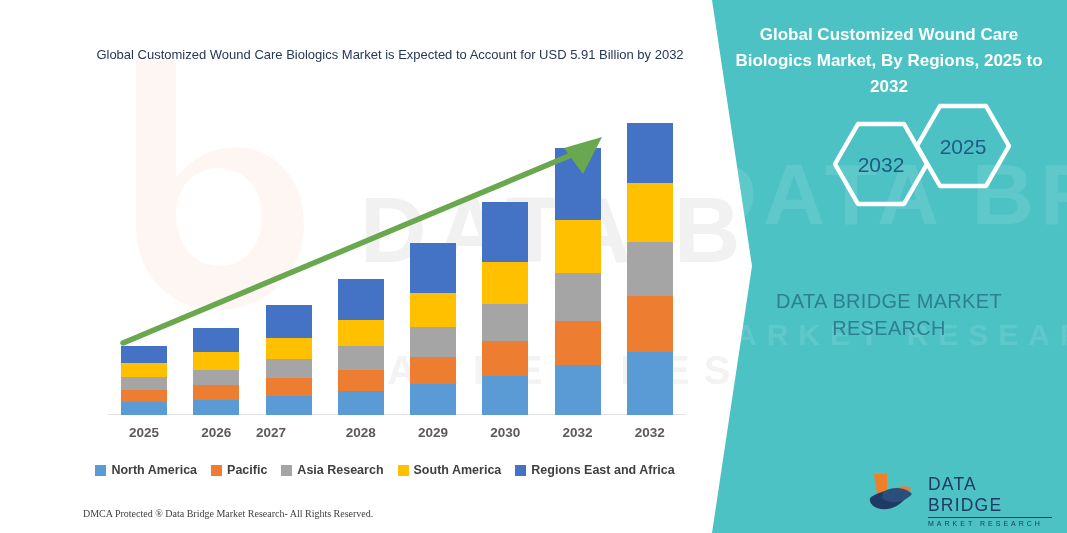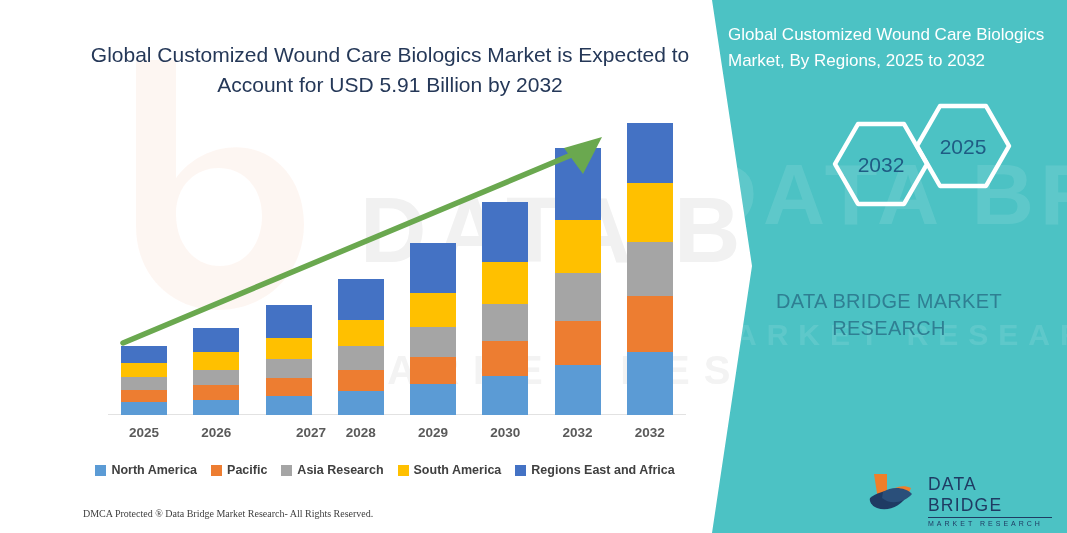--- a/index.html
+++ b/index.html
@@ -12,21 +12,21 @@
   .wm-b{position:absolute;left:118px;top:60px;width:190px;height:270px;opacity:.55;
         pointer-events:none;}
   
   .wm-text{position:absolute;pointer-events:none;color:#f1f1f1;
            font-weight:700;letter-spacing:6px;white-space:nowrap;}
   .wm-data{left:360px;top:178px;font-size:92px;letter-spacing:10px;}
   .wm-mkt{left:340px;top:348px;font-size:40px;letter-spacing:14px;color:#f3f3f3;}
 
   
   .headline{position:absolute;left:90px;top:40px;width:600px;text-align:center;
-            color:#253858;font-size:21px;line-height:30px;font-weight:400;}
+            color:#253858;font-size:13px;line-height:30px;font-weight:400;}
 
   
   .chart{position:absolute;left:80px;top:120px;width:610px;height:300px;}
   .axis-line{position:absolute;left:28px;top:294px;width:578px;height:1px;background:#e2e2e2;}
   .bar-col{position:absolute;bottom:0;width:46px;display:flex;flex-direction:column;
            justify-content:flex-end;}
   .seg{width:100%;}
 
   .xlabels{position:absolute;left:80px;top:425px;width:610px;height:20px;}
   .xlab{position:absolute;width:60px;text-align:center;font-size:13.5px;font-weight:700;
@@ -52,22 +52,22 @@
   
   .panel{position:absolute;left:700px;top:0;width:367px;height:533px;
          background:#4cc2c4;
          clip-path:polygon(12px 0, 367px 0, 367px 533px, 12px 533px, 52px 266px);}
   .panel-wm{position:absolute;left:-5px;top:145px;width:380px;color:#ffffff;opacity:.10;
             font-size:86px;font-weight:700;letter-spacing:6px;white-space:nowrap;
             pointer-events:none;}
   .panel-wm2{position:absolute;left:0px;top:318px;width:380px;color:#ffffff;opacity:.10;
             font-size:30px;font-weight:700;letter-spacing:10px;white-space:nowrap;
             pointer-events:none;}
-  .panel-title{position:absolute;left:28px;top:22px;width:322px;text-align:left;
-               color:#ffffff;font-size:17px;line-height:26px;font-weight:400;}
+  .panel-title{position:absolute;left:28px;top:22px;width:322px;text-align:center;
+               color:#ffffff;font-size:17px;line-height:26px;font-weight:700;}
   .hexwrap{position:absolute;left:100px;top:100px;width:250px;height:110px;}
   .dbmr{position:absolute;left:28px;top:240px;width:322px;text-align:center;
         color:#2f7f93;font-size:20px;line-height:27px;font-weight:400;letter-spacing:.3px;margin-top:48px;}
   .logo{position:absolute;left:868px;top:470px;width:185px;height:50px;}
   .logo-txt{position:absolute;left:60px;top:4px;}
   .logo-main{font-size:17.5px;color:#1f3b63;letter-spacing:1.2px;font-weight:400;}
   .logo-rule{width:124px;height:1px;background:#1f3b63;margin-top:1px;}
   .logo-sub{font-size:7px;color:#1f3b63;letter-spacing:3px;margin-top:2px;}
 </style>
 </head>
@@ -147,21 +147,21 @@
       </div>
     <svg class="arrow" viewBox="0 0 620 260" style="left:0;top:-5px;">
       <line x1="43" y1="228" x2="496" y2="38" stroke="#6aa84f" stroke-width="5.5" stroke-linecap="round"></line>
       <polygon points="522,22 484,33 503,59" fill="#6aa84f"></polygon>
     </svg>
   </div>
 
   <div class="xlabels" id="xlabels">
       <div class="xlab" style="left: 34.125px;">2025</div>
       <div class="xlab" style="left: 106.375px;">2026</div>
-      <div class="xlab" style="left: 186px; text-align: right;">2027</div>
+      <div class="xlab" style="left: 161px;">2027</div>
       <div class="xlab" style="left: 250.875px;">2028</div>
       <div class="xlab" style="left: 323.125px;">2029</div>
       <div class="xlab" style="left: 395.375px;">2030</div>
       <div class="xlab" style="left: 467.625px;">2032</div>
       <div class="xlab" style="left: 539.875px;">2032</div>
     </div>
 
   <div class="legend" id="legend">
       <div class="lg-item">
         <span class="lg-sw" style="background: rgb(91, 155, 213);"></span>

